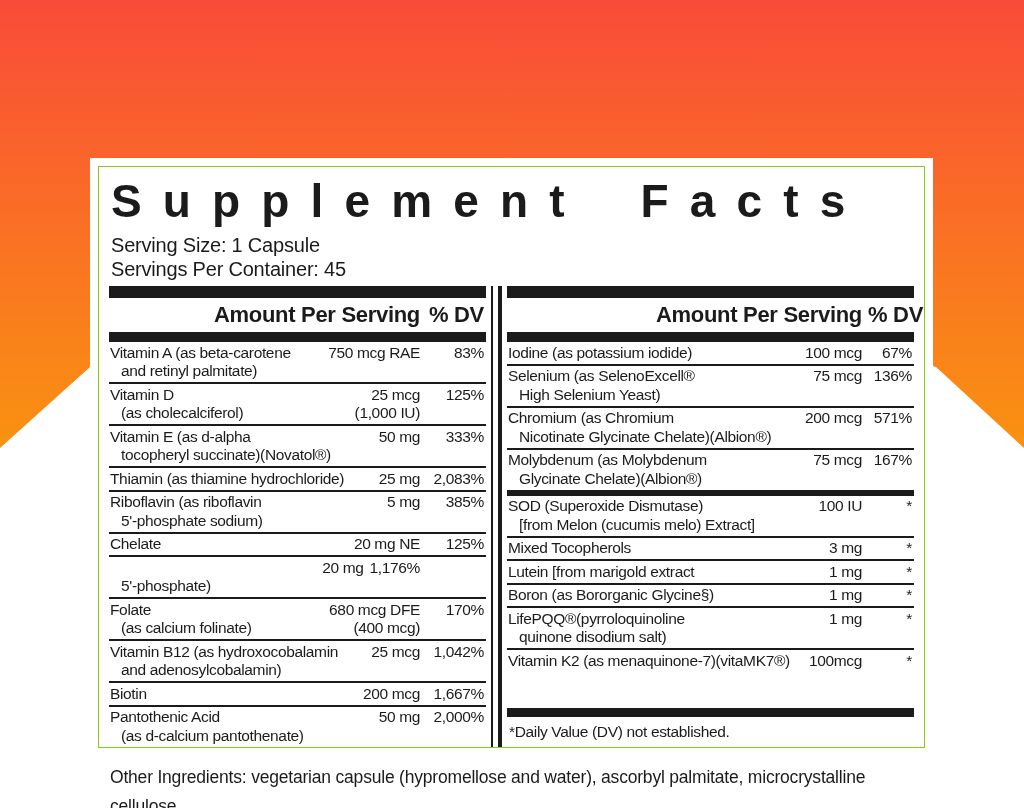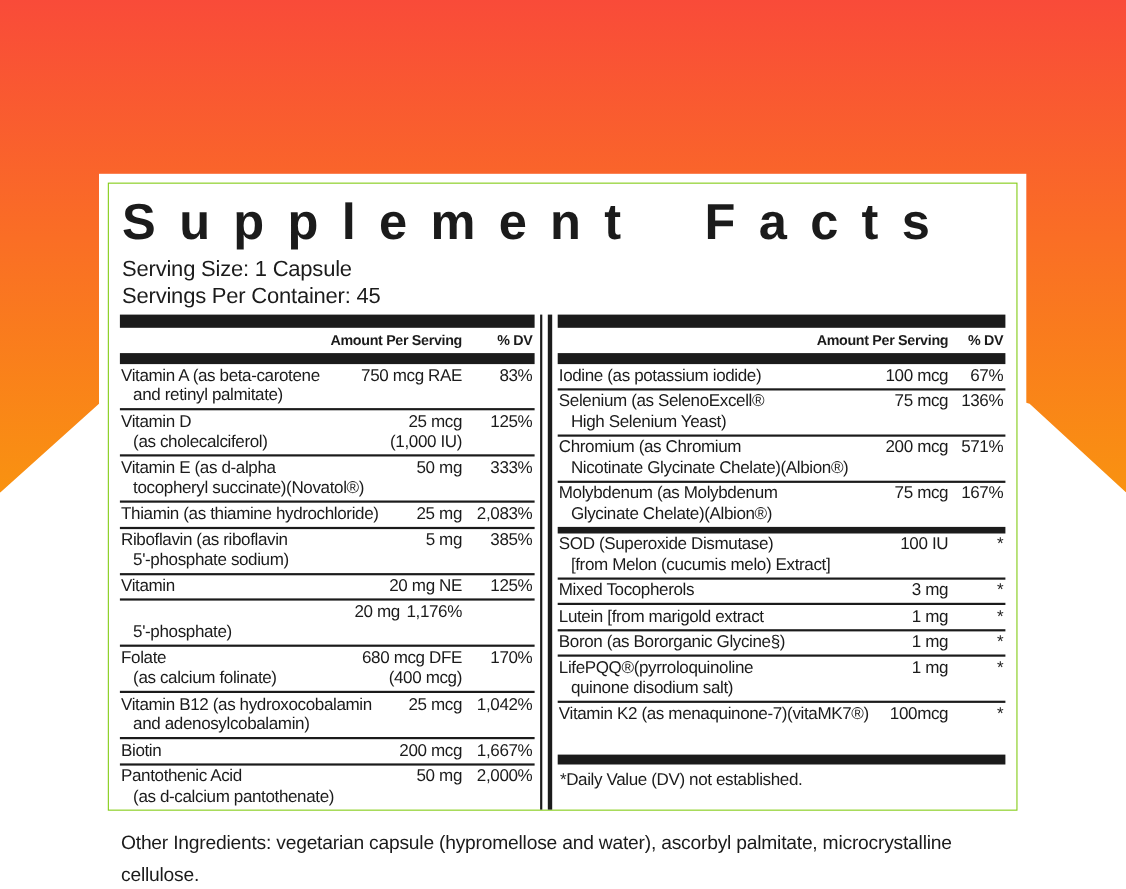--- a/index.html
+++ b/index.html
@@ -56,31 +56,31 @@
   .bar-mid { height: 10px; }
   .bar-sec { height: 6px; }
   .bar-foot { height: 9px; }
   .hdr { padding: 4px 2px 4px 0; }
   .line {
     display: grid;
     grid-template-columns: 1fr max-content var(--dvw);
     column-gap: 6px;
     align-items: baseline;
   }
-  .hdr .line span { font-weight: 700; font-size: 13px; letter-spacing: -0.3px; }
+  .hdr .line span { font-weight: 700; font-size: 22px; letter-spacing: -0.3px; }
   .rows .row { padding: 1.5px 2px 1.5px 1px; }
   .rows .row + .row { border-top: 2px solid #1b1b1b; }
   .row, .footnote, .hdr { font-size: 15.5px; letter-spacing: -0.35px; }
   .row .line { line-height: 18.5px; }
   .nm  { text-align: left; white-space: nowrap; overflow: hidden; }
   .nm2 { padding-left: 11px; }
   .amt { text-align: right; white-space: nowrap; }
   .dv  { text-align: right; white-space: nowrap; }
   .foot-group { margin-top: auto; }
-  .footnote { padding: 6px 2px 17px 2px; line-height: 18px; }
+  .footnote { padding: 6px 2px 6px 2px; line-height: 18px; }
   .other {
     position: relative; z-index: 1;
     margin: 7px 0 0 110px;
     width: 800px;
     font-size: 17.5px;
     letter-spacing: -0.2px;
     line-height: 29px;
   }
 </style>
 </head>
@@ -159,21 +159,21 @@
                 <span class="dv">385%</span>
               </div>
               <div class="line">
                 <span class="nm nm2">5'-phosphate sodium)</span>
                 <span class="amt"></span>
                 <span class="dv"></span>
               </div>
             </div>
             <div class="row">
               <div class="line">
-                <span class="nm">Vitamin</span>
+                <span class="nm">Chelate</span>
                 <span class="amt">20 mg NE</span>
                 <span class="dv">125%</span>
               </div>
             </div>
             <div class="row">
               <div class="line">
                 <span class="amt">20 mg</span>
                 <span class="dv">1,176%</span>
               </div>
               <div class="line">

